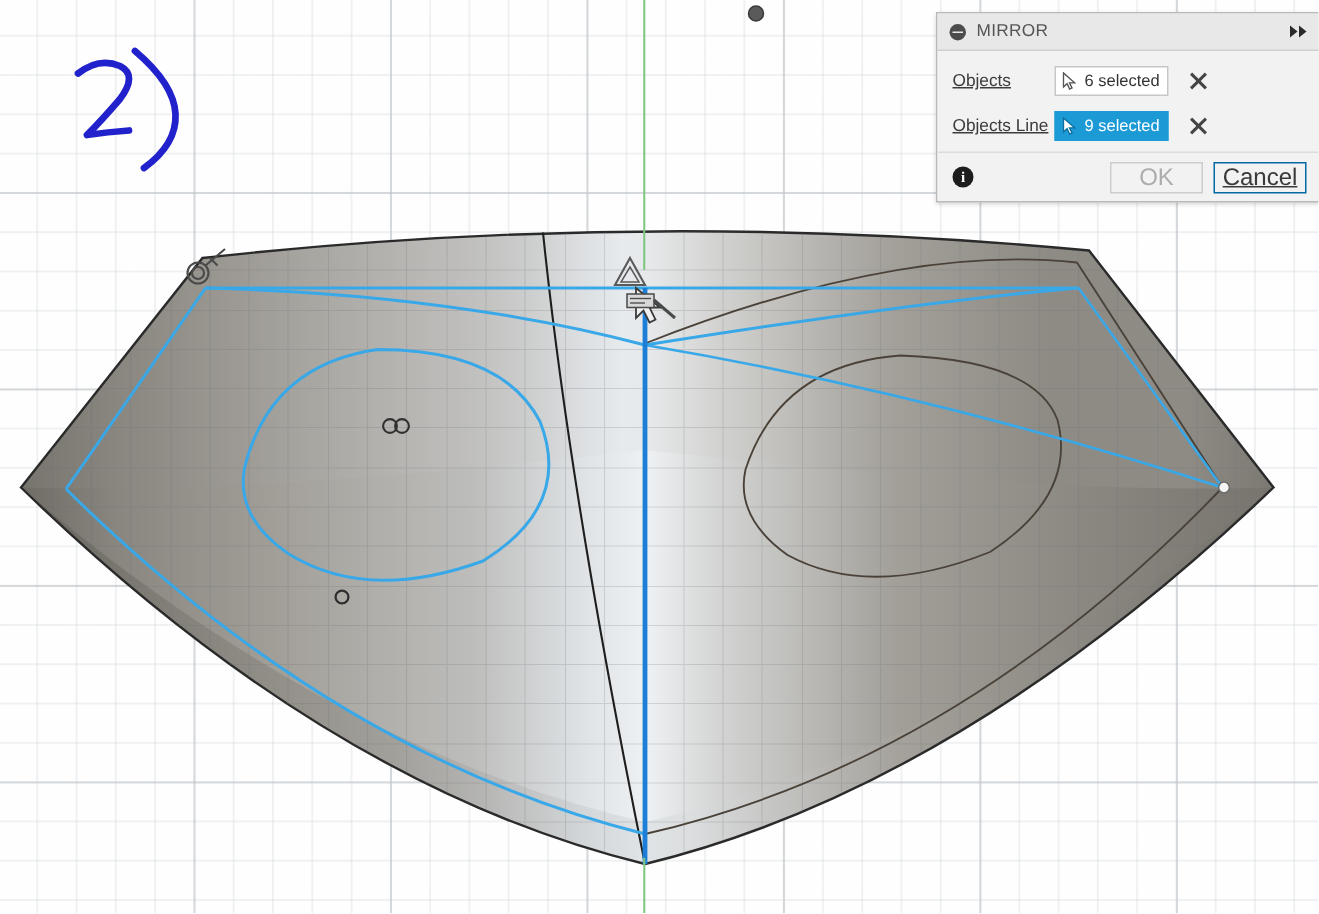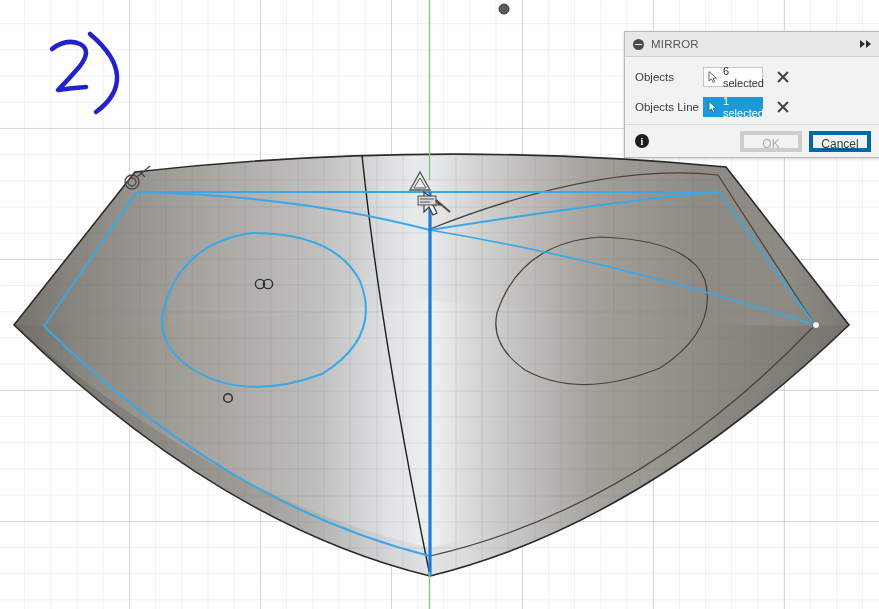--- a/index.html
+++ b/index.html
@@ -33,21 +33,21 @@
   #modelSvg, #gridOverlay, #annotSvg {
     position: absolute;
     left: 0; top: 0;
     width: 879px; height: 609px;
   }
 
   
   #mirrorDialog {
     position: absolute;
     left: 624px;
-    top: 31px;
+    top: 8px;
     width: 254px;
     background: #f2f2f2;
     border: 1px solid #b9b9b9;
     box-shadow: 0 1px 3px rgba(0,0,0,0.18);
     font-size: 11.5px;
     color: #3a3a3a;
     user-select: none;
   }
   .dlg-title {
     height: 24px;
@@ -98,23 +98,24 @@
     display: flex;
     align-items: center;
     height: 30px;
     padding: 0 8px 0 10px;
   }
   .row .lbl {
     width: 68px;
     flex: 0 0 auto;
     font-size: 11.5px;
     color: #3c3c3c;
+    text-decoration: underline;
   }
   .selbtn {
-    width: 60px;
+    width: 76px;
     height: 20px;
     display: flex;
     align-items: center;
     gap: 4px;
     padding: 0 4px;
     font-size: 11px;
     box-sizing: border-box;
     cursor: pointer;
   }
   .selbtn.idle {
@@ -166,22 +167,22 @@
     justify-content: center;
     cursor: pointer;
     flex: 0 0 auto;
   }
   .footer-spacer { flex: 1 1 auto; }
   .btn {
     min-width: 62px;
     height: 21px;
     line-height: 19px;
     text-align: center;
-    font-size: 12px;
-    border: 4px solid #0369a1;
+    font-size: 16px;
+    border: 1px solid #0369a1;
     background: #f2f2f2;
     margin-left: 7px;
     cursor: pointer;
     box-sizing: border-box;
   }
   .btn.disabled { color: #adadad; border-color: #cdcdcd; }
   .btn.enabled  { color: #3a3a3a; text-decoration: underline; }
 </style>
 </head>
 <body>
@@ -407,21 +408,21 @@
         </span>
         <span class="clearx"></span>
       </div>
 
       <div class="row">
         <span class="lbl">Objects Line</span>
         <span class="selbtn active">
           <svg class="cur" viewBox="0 0 11 12">
             <path d="M1 0.6 L1 10 L3.4 7.8 L5.1 11.4 L6.7 10.6 L5 7.2 L8.4 7.2 Z" fill="#ffffff" stroke="#0d6fa0" stroke-width="0.9"></path>
           </svg>
-          <span>1 selected</span>
+          <span>9 selected</span>
         </span>
         <span class="clearx"></span>
       </div>
     </div>
 
     <div class="dlg-footer">
       <span class="info-ico">i</span>
       <span class="footer-spacer"></span>
       <span class="btn disabled">OK</span>
       <span class="btn enabled">Cancel</span>

